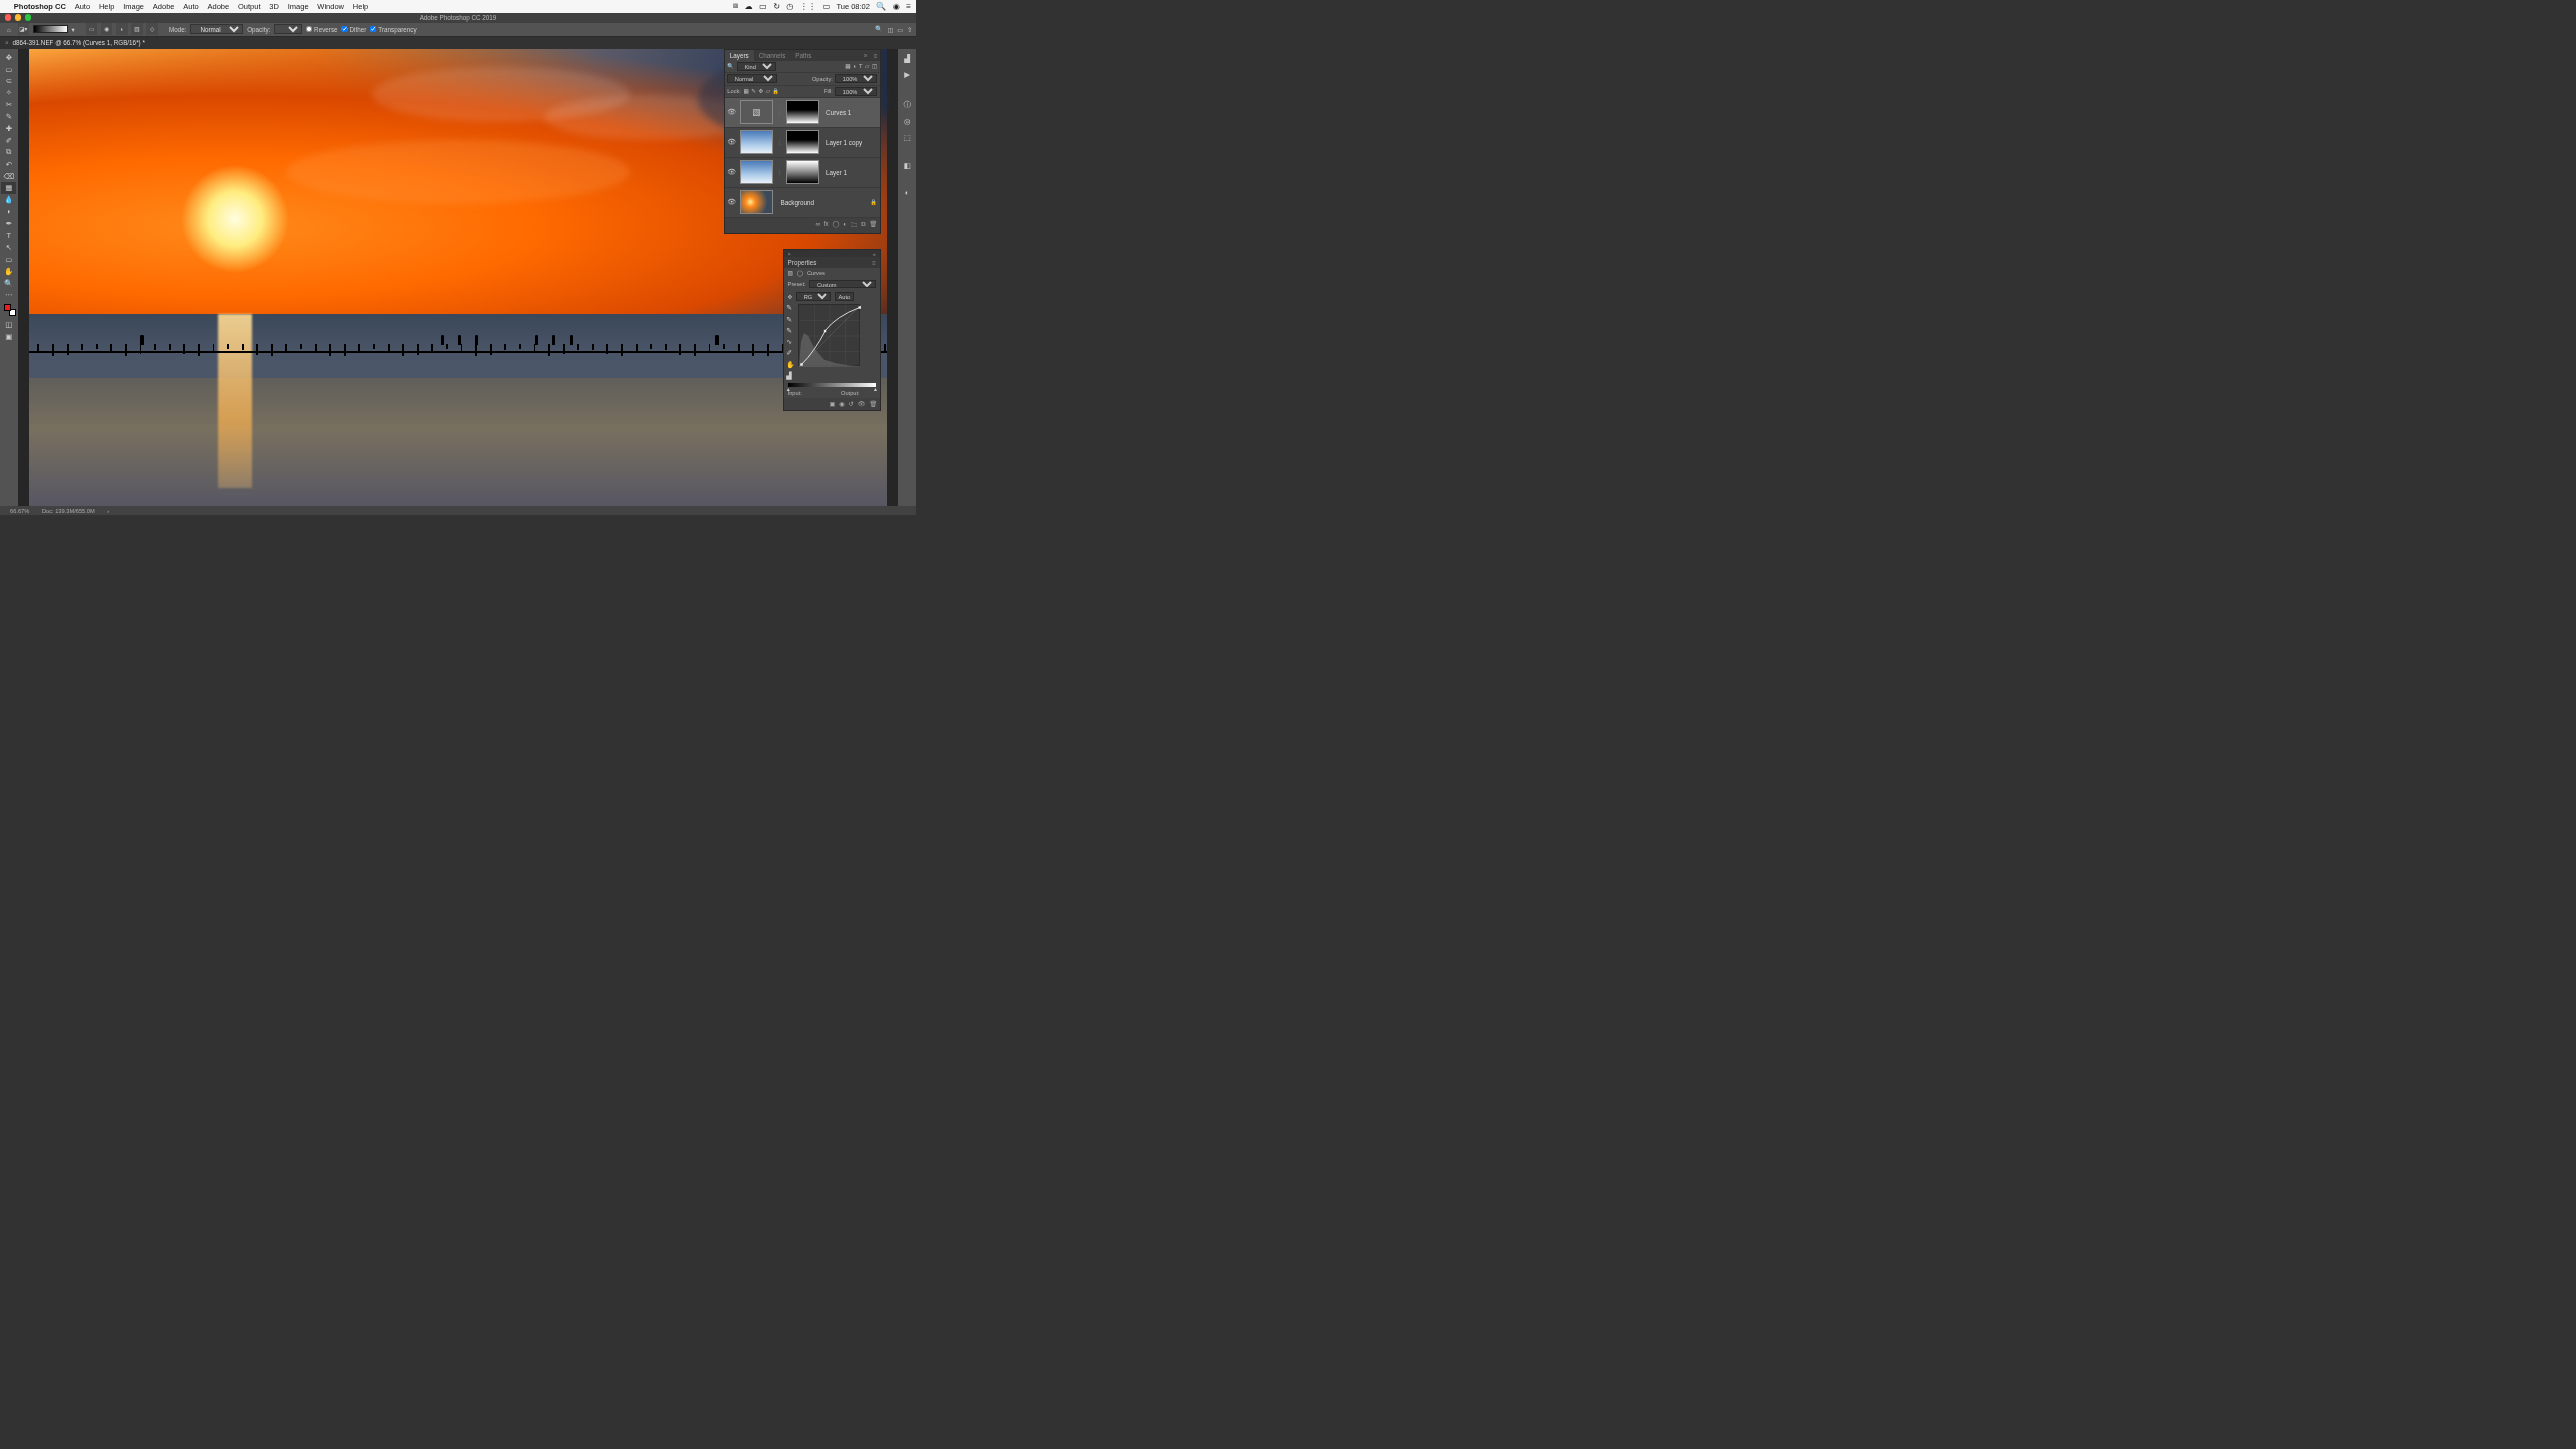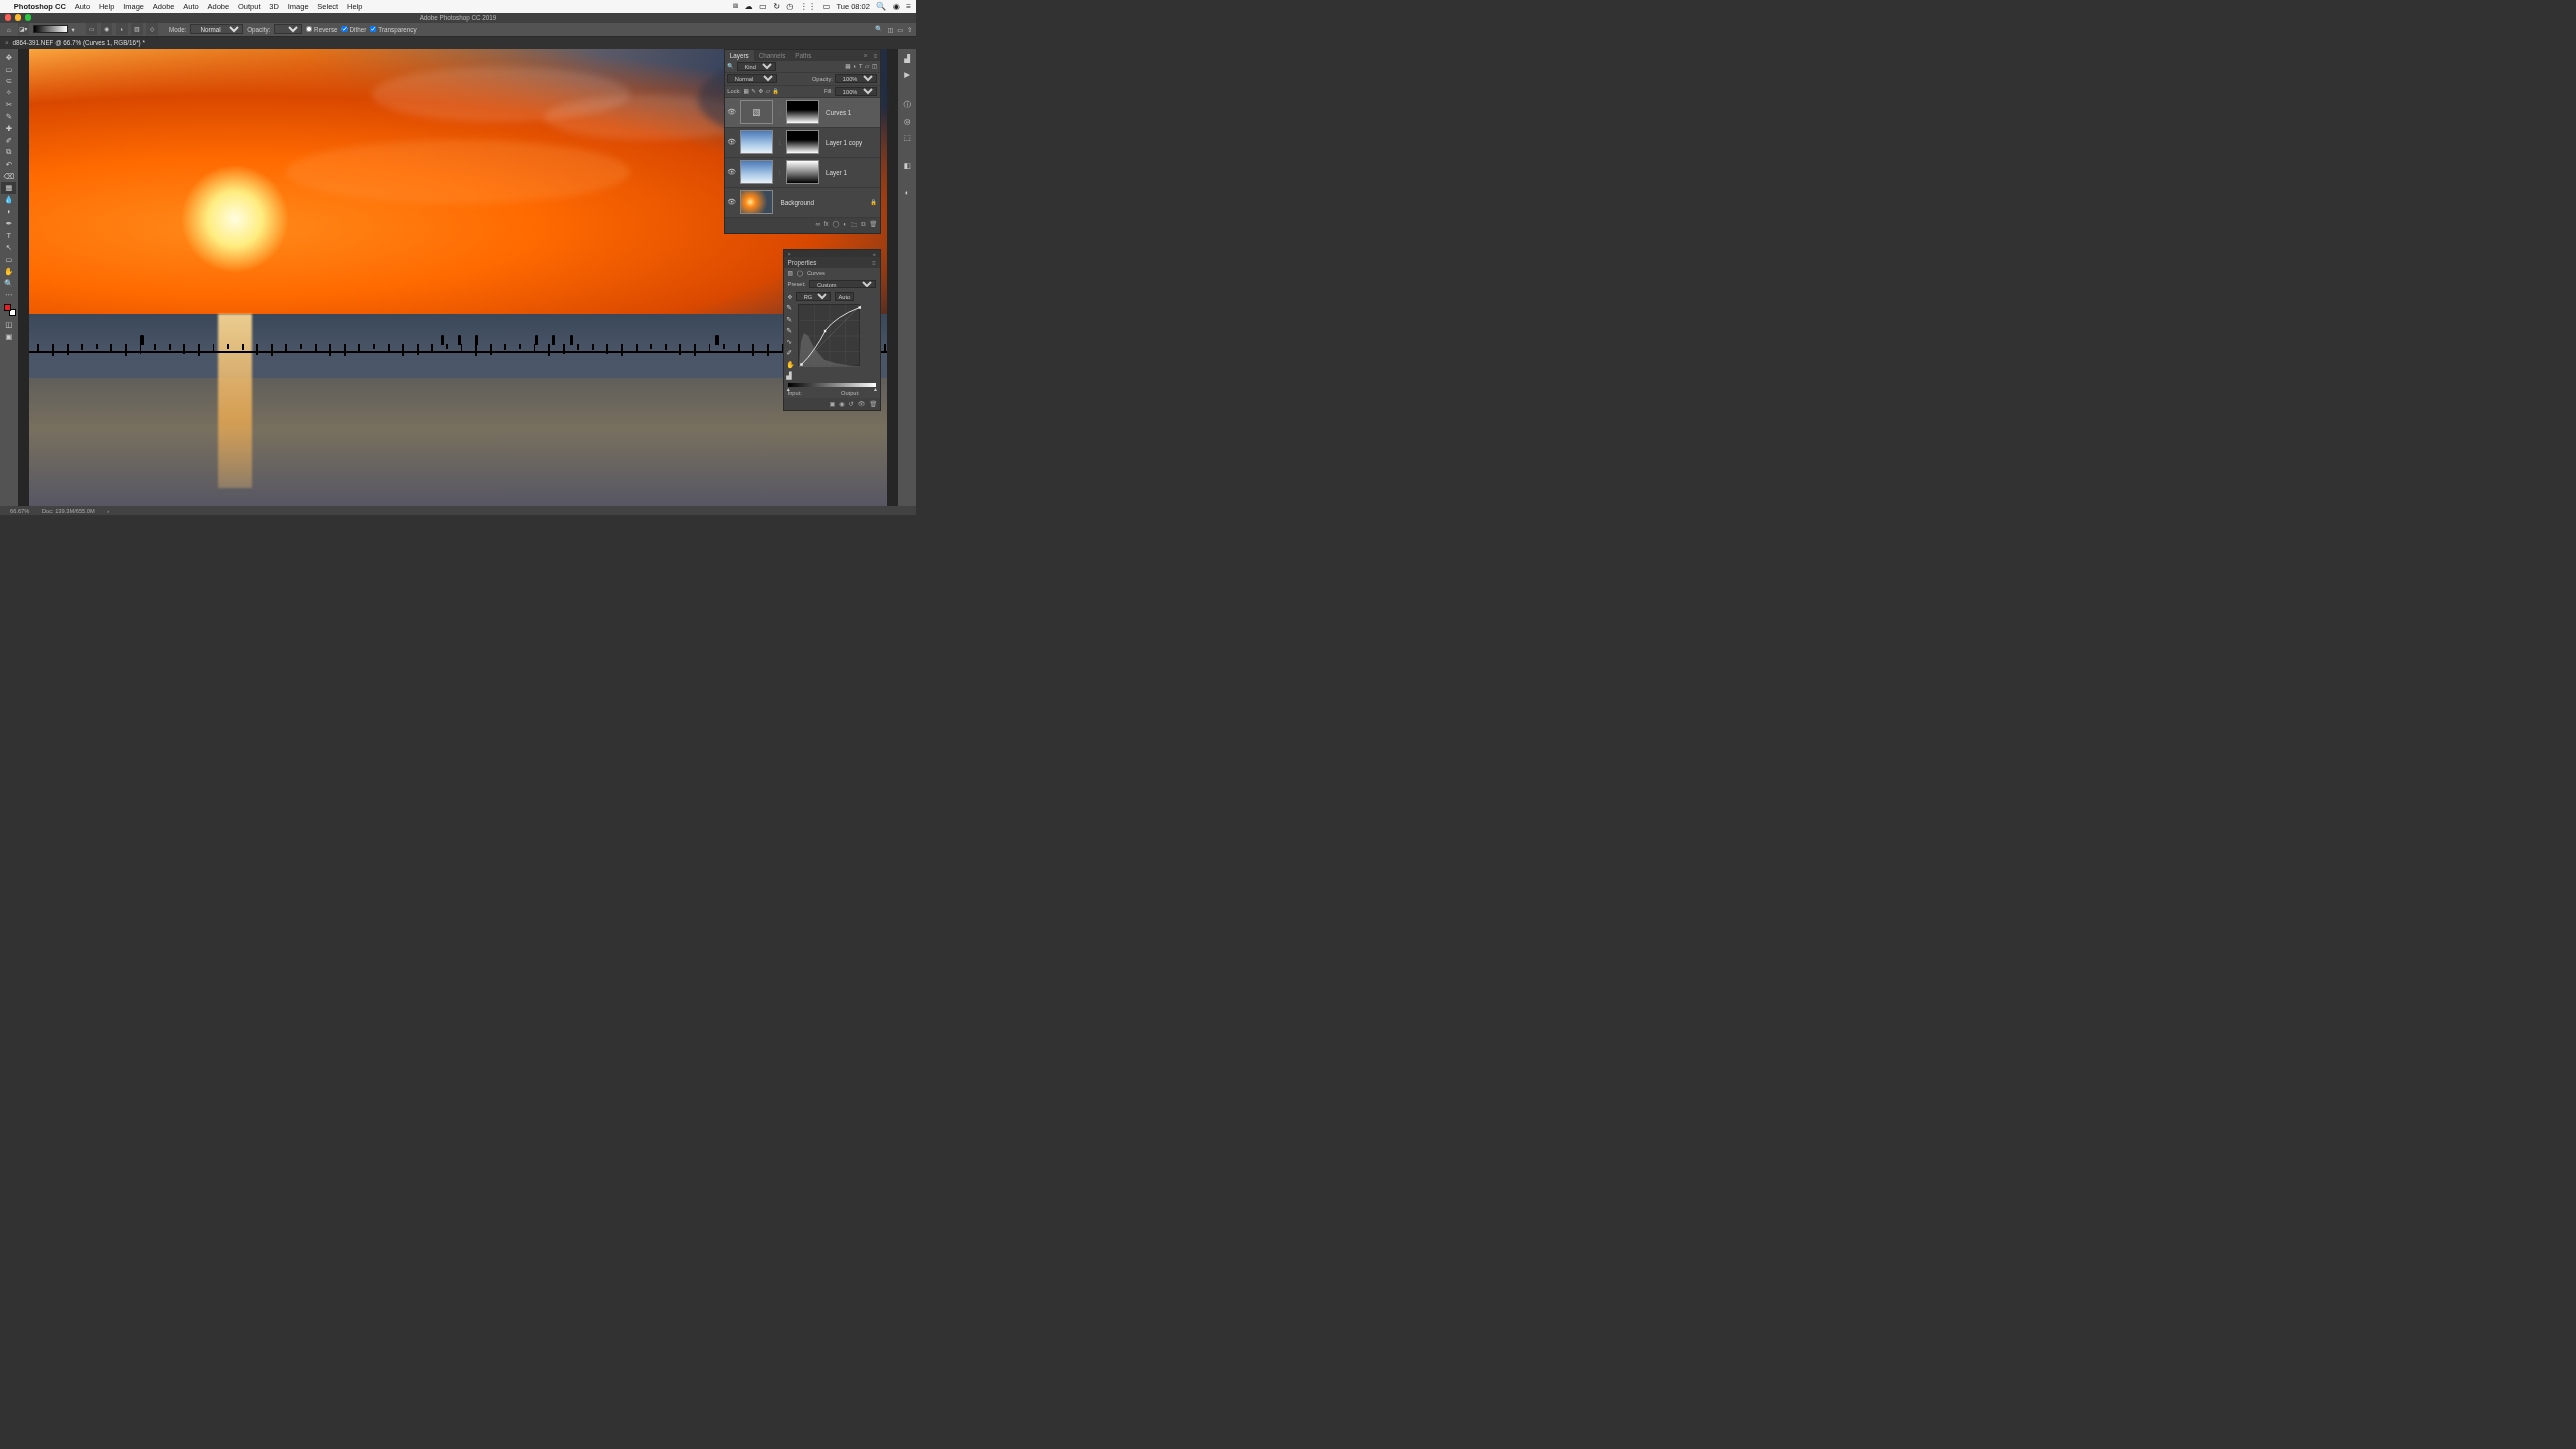--- a/index.html
+++ b/index.html
@@ -109,21 +109,21 @@
     <span class="menu-app">Photoshop CC</span>
     <span>Auto</span>
     <span>Help</span>
     <span>Image</span>
     <span>Adobe</span>
     <span>Auto</span>
     <span>Adobe</span>
     <span>Output</span>
     <span>3D</span>
     <span>Image</span>
-    <span>Select</span>
+    <span>Window</span>
     <span>Help</span>
   </div>
   <div class="menubar-right">
     <span class="menubar-icon">⧈</span>
     <span class="menubar-icon">☁</span>
     <span class="menubar-icon">▭</span>
     <span class="menubar-icon">↻</span>
     <span class="menubar-icon">◷</span>
     <span class="menubar-icon">⋮⋮</span>
     <span class="menubar-icon">▭</span>

